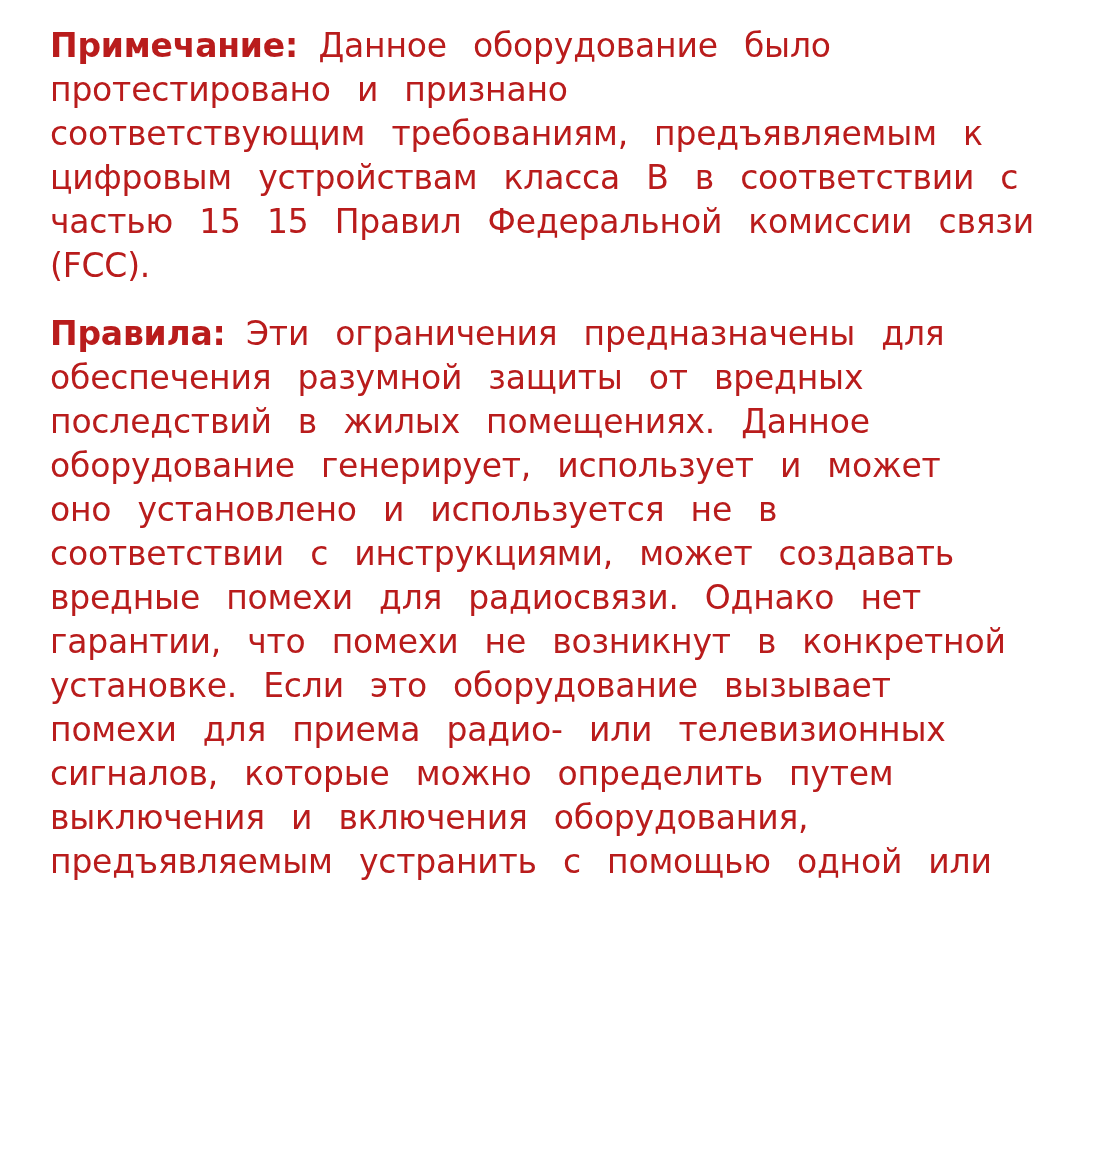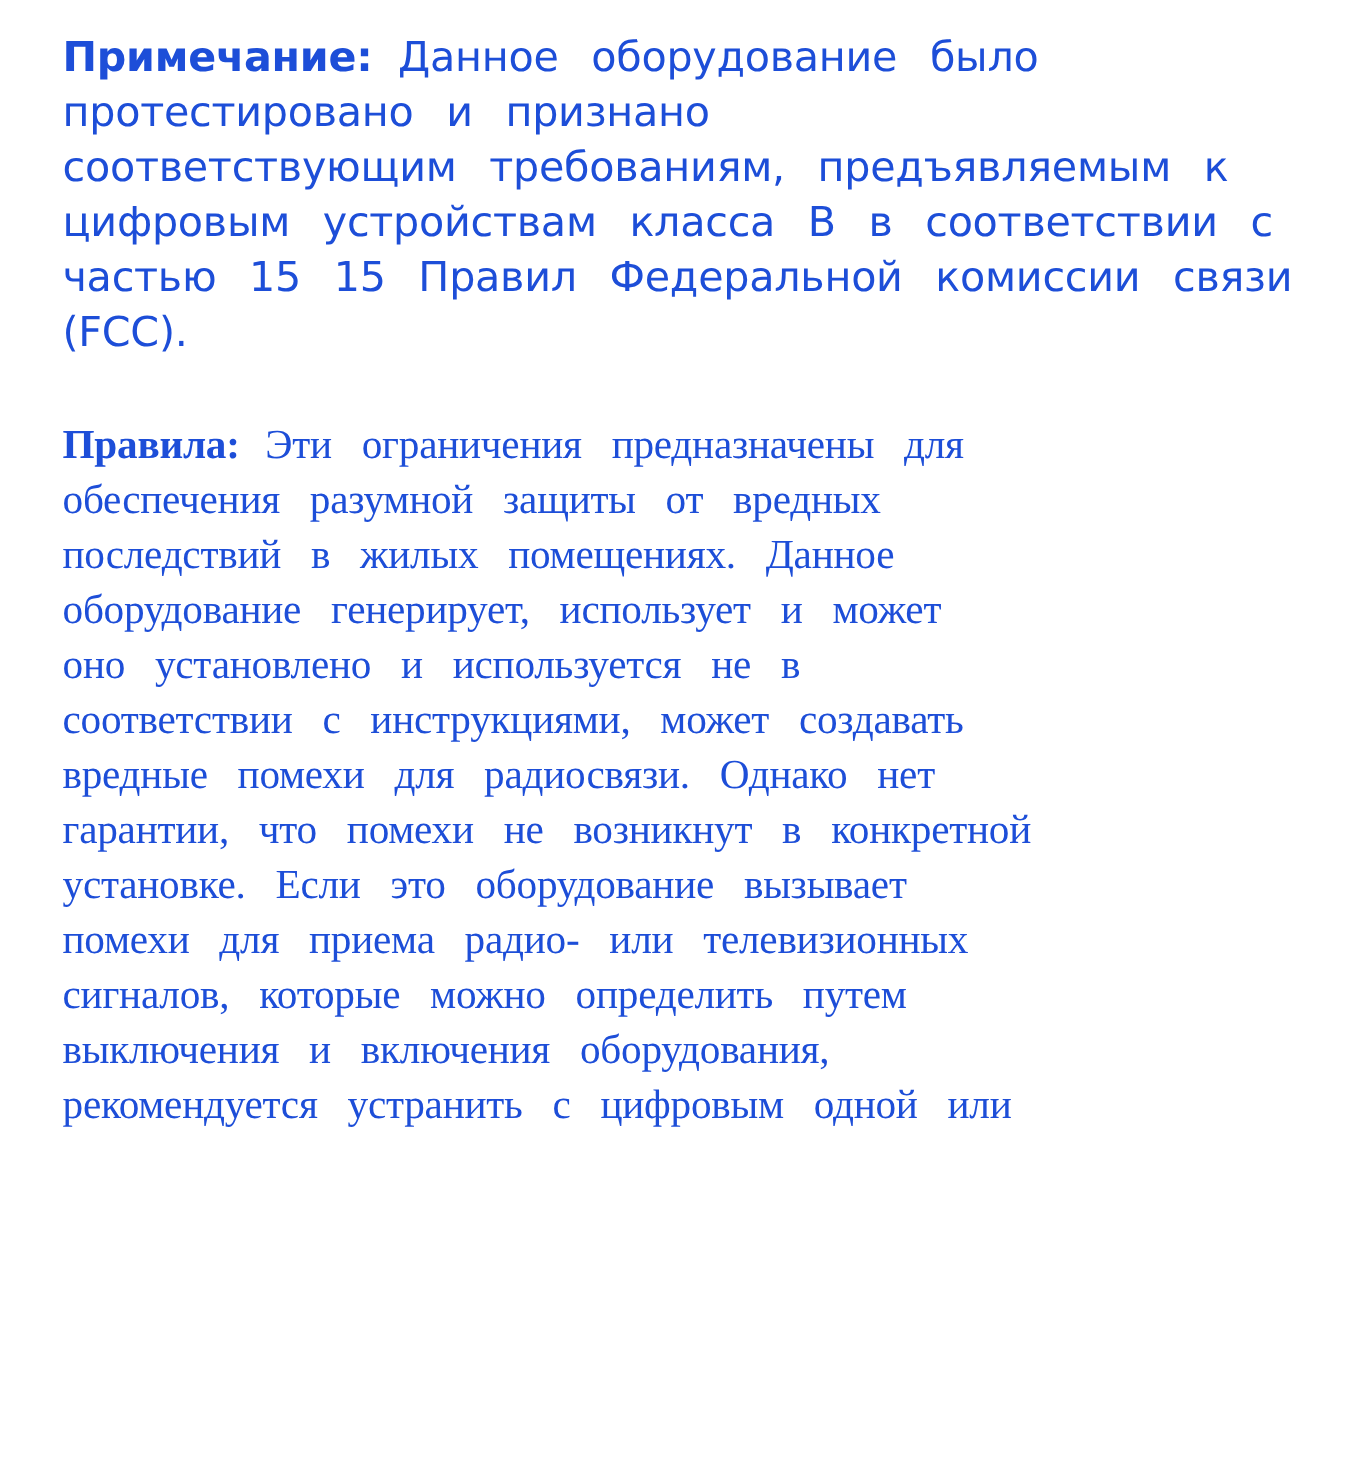--- a/index.html
+++ b/index.html
@@ -15,29 +15,28 @@
   }
   .page {
     box-sizing: border-box;
     width: 1094px;
     height: 1171px;
     padding: 24px 50px 0 50px;
     background: #ffffff;
   }
   .para {
     margin: 0;
-    color: #1d4ed8;
+    color: #b91c1c;
     font-size: 33px;
     line-height: 44px;
     letter-spacing: -0.2px;
     word-spacing: 0.48em;
   }
   .para + .para {
-    margin-top: 46px;
-    font-family: Liberation Serif, serif;
+    margin-top: 24px;
   }
   .line {
     white-space: pre;
     height: 44px;
   }
   .lead {
     font-weight: bold;
     margin-right: 0.62em;
   }
 </style>
@@ -61,16 +60,16 @@
     <div class="line">последствий в жилых помещениях. Данное</div>
     <div class="line">оборудование генерирует, использует и может</div>
     <div class="line">оно установлено и используется не в</div>
     <div class="line">соответствии с инструкциями, может создавать</div>
     <div class="line">вредные помехи для радиосвязи. Однако нет</div>
     <div class="line">гарантии, что помехи не возникнут в конкретной</div>
     <div class="line">установке. Если это оборудование вызывает</div>
     <div class="line">помехи для приема радио- или телевизионных</div>
     <div class="line">сигналов, которые можно определить путем</div>
     <div class="line">выключения и включения оборудования,</div>
-    <div class="line">рекомендуется устранить с цифровым одной или</div>
+    <div class="line">предъявляемым устранить с помощью одной или</div>
   </div>
 
 </div>
 
 </body></html>

